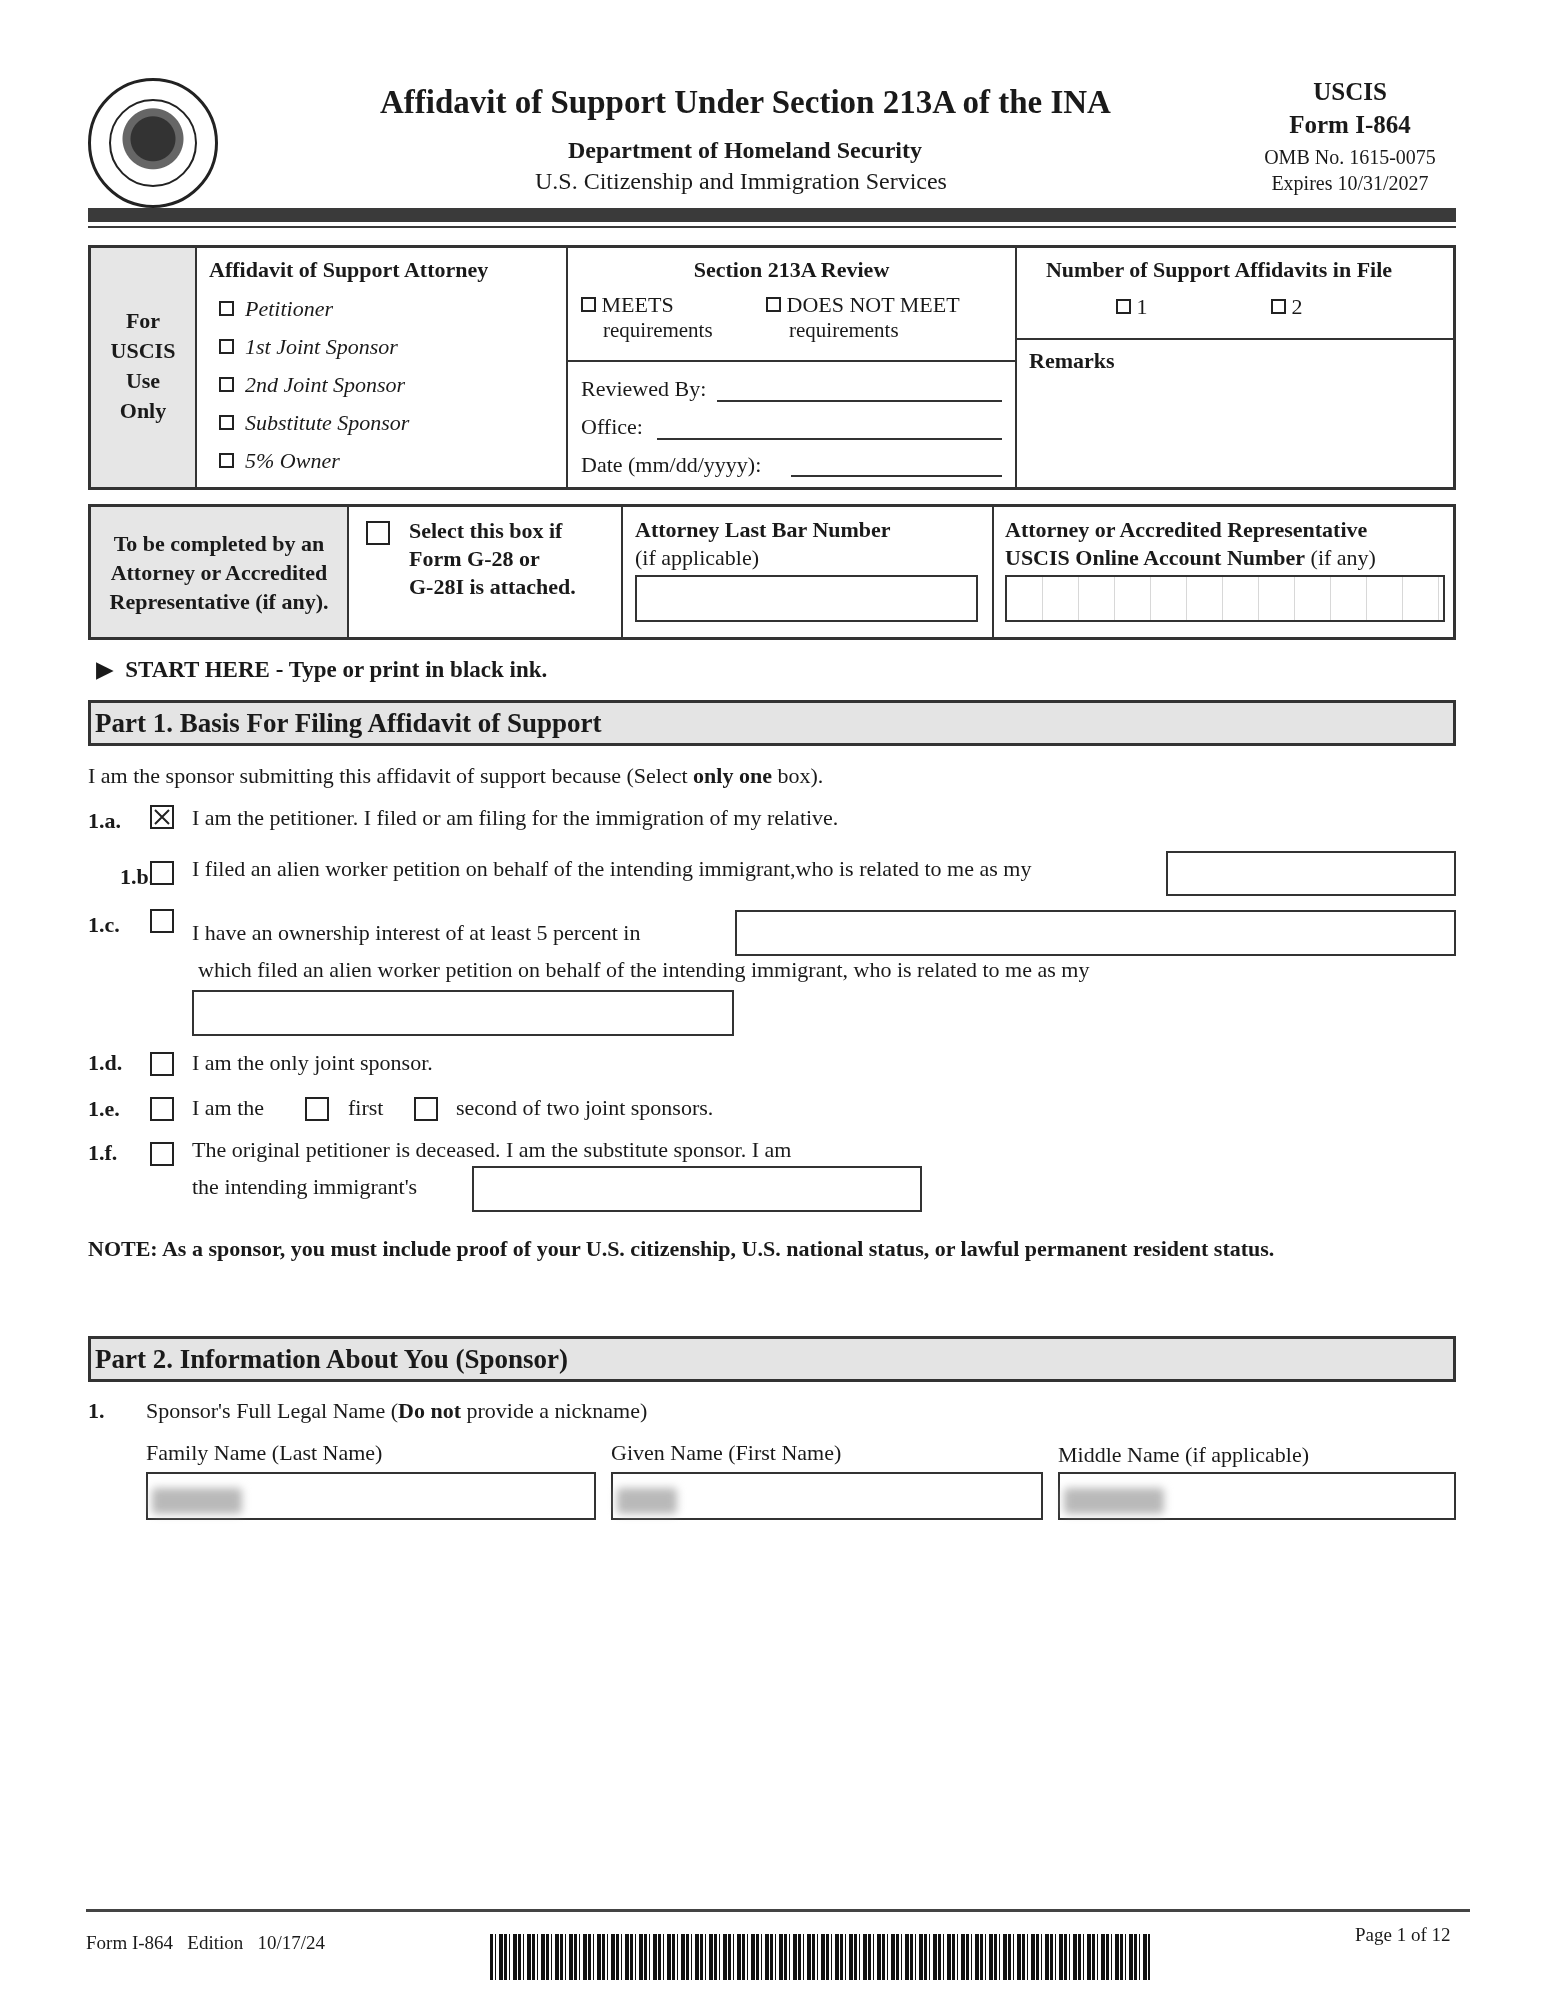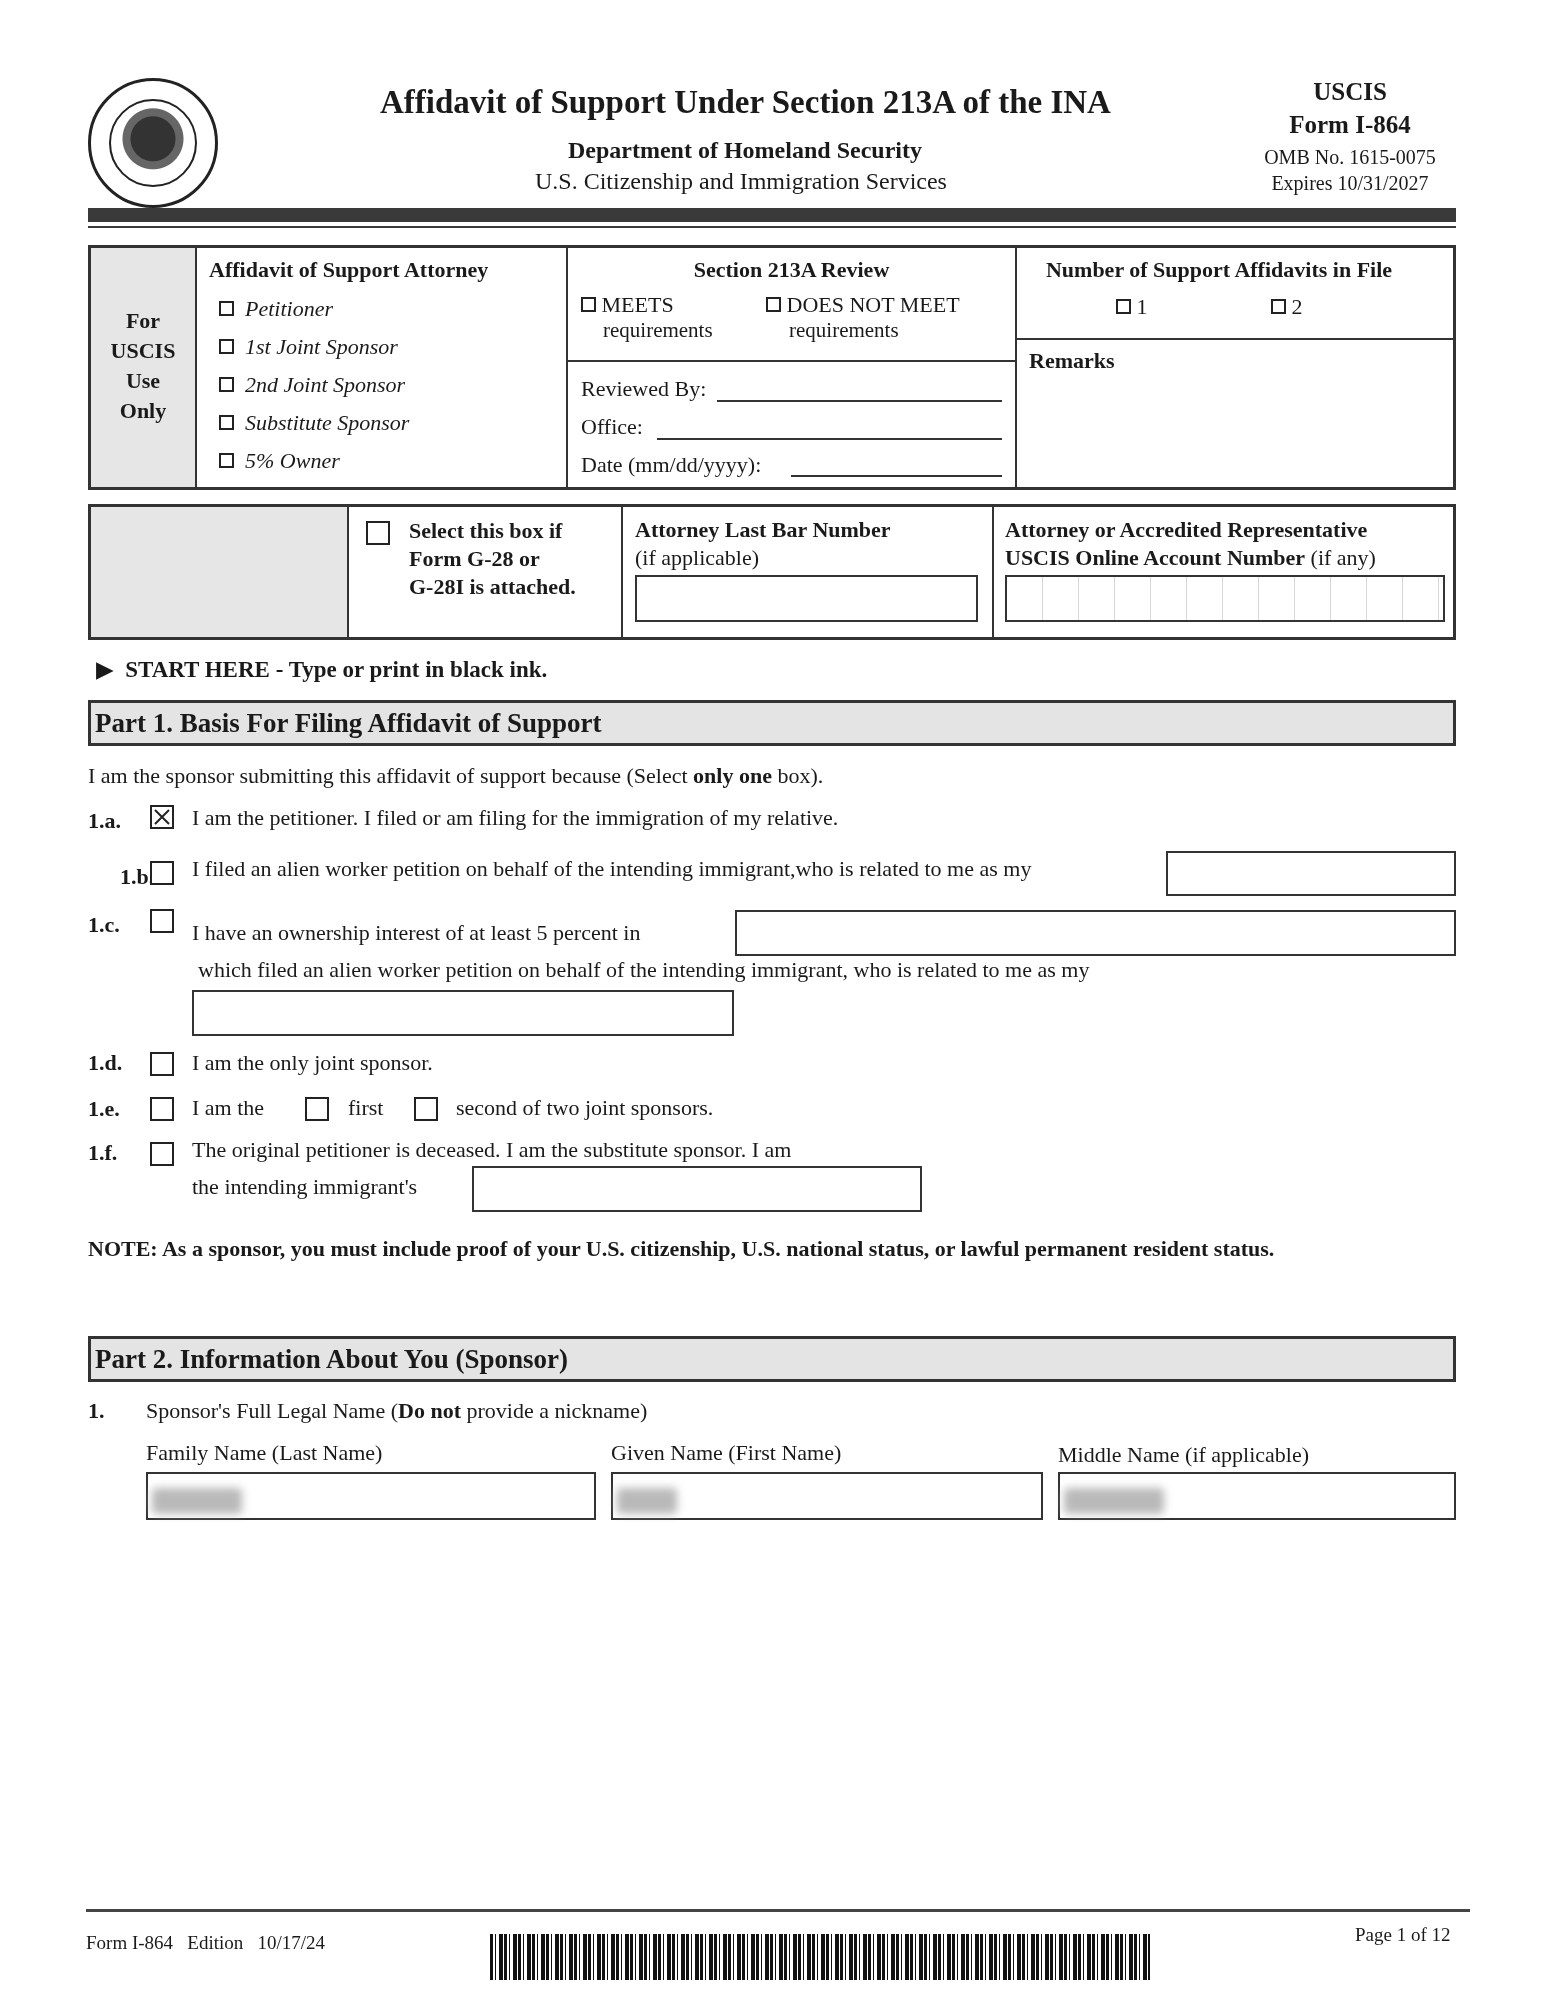--- a/index.html
+++ b/index.html
@@ -81,20 +81,25 @@
 
   <div class="abs b t22" style="left:926px;width:404px;top:9px;text-align:center;">Number of Support Affidavits in File</div>
   <div class="abs t22" style="left:1025px;top:46px;"><span class="cb"></span> <span>1</span></div>
   <div class="abs t22" style="left:1180px;top:46px;"><span class="cb"></span> <span>2</span></div>
   <div class="abs hl" style="left:926px;top:90px;width:436px;"></div>
   <div class="abs b t22" style="left:938px;top:100px;">Remarks</div>
 </div>
 
 <div class="abs box" style="left:88px;top:504px;width:1368px;height:136px;">
   <div class="abs gray" style="left:0;top:0;width:256px;height:130px;"></div>
+  <div class="abs b t22" style="left:0;top:22px;width:256px;text-align:center;line-height:29px;white-space:nowrap;">
+    <div>To be completed by an</div>
+    <div>Attorney or Accredited</div>
+    <div>Representative (if any).</div>
+  </div>
   <div class="abs vl" style="left:256px;top:0;height:130px;"></div>
   <div class="abs cb-lg" style="left:275px;top:14px;"></div>
   <div class="abs b t22" style="left:318px;top:10px;line-height:28px;white-space:nowrap;">
     <div>Select this box if</div>
     <div>Form G-28 or</div>
     <div>G-28I is attached.</div>
   </div>
   <div class="abs vl" style="left:530px;top:0;height:130px;"></div>
   <div class="abs b t22" style="left:544px;top:10px;white-space:nowrap;">Attorney Last Bar Number</div>
   <div class="abs t22" style="left:544px;top:38px;">(if applicable)</div>

